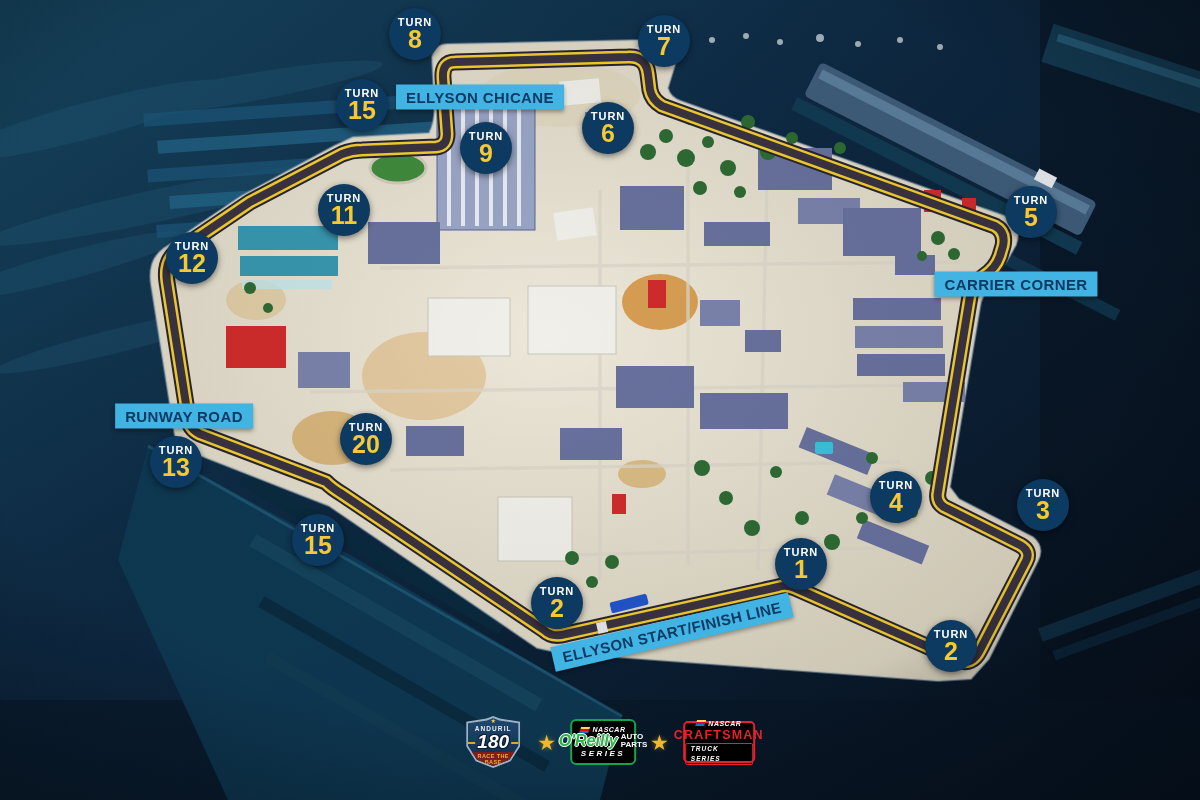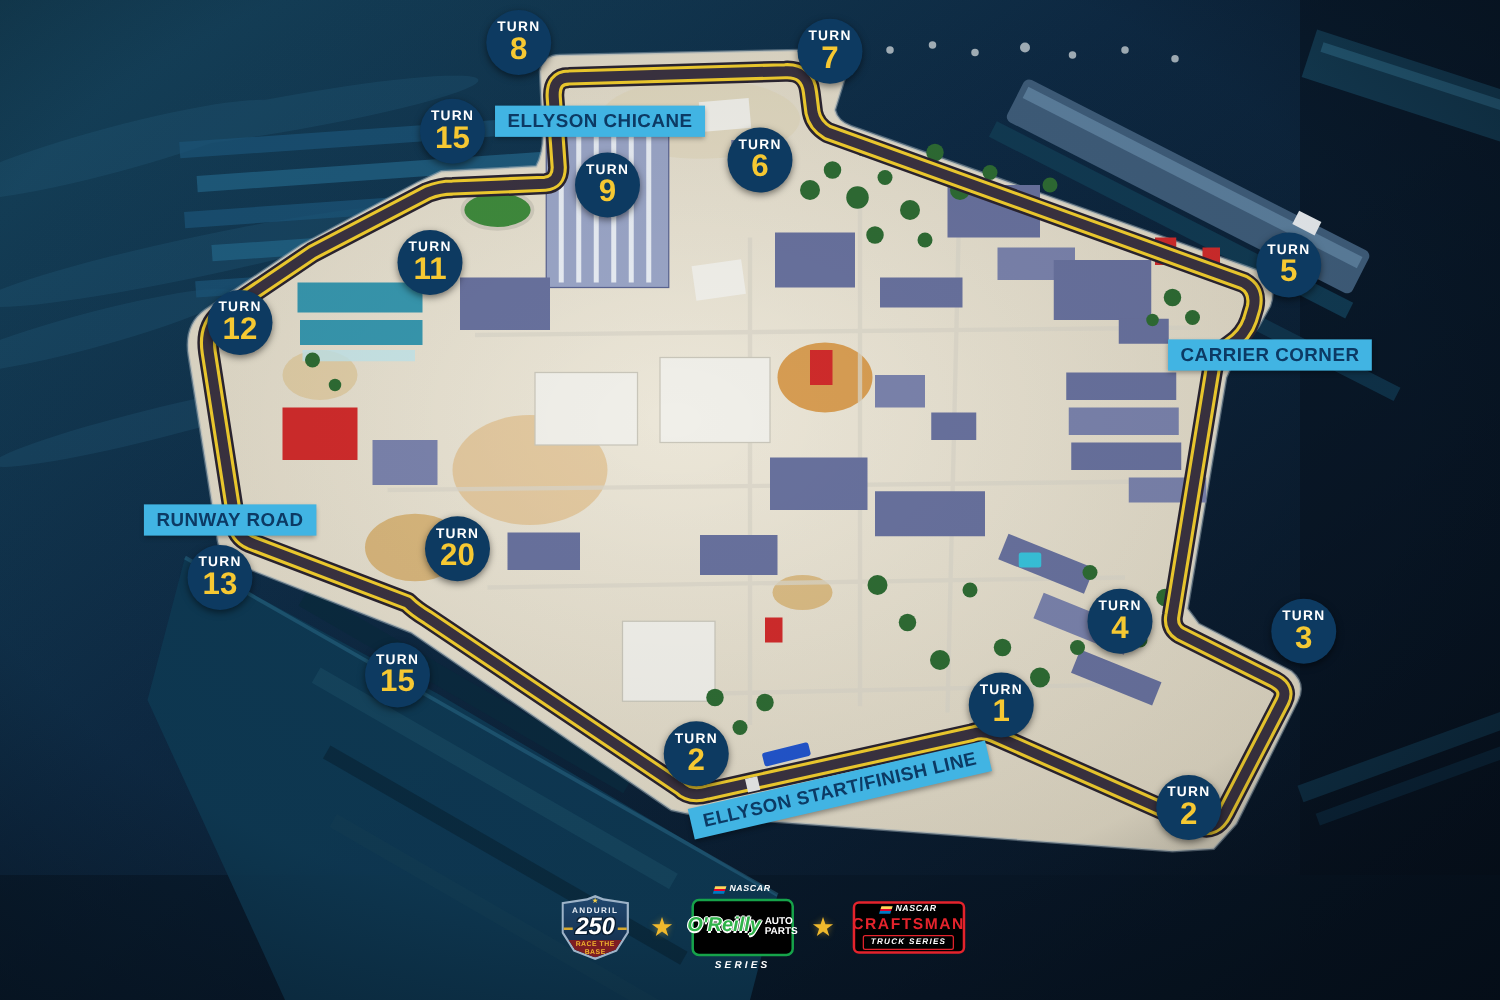--- a/index.html
+++ b/index.html
@@ -40,28 +40,28 @@
   .l250-num::before{left:-11px;} .l250-num::after{right:-11px;}
   .l250-tag{font-size:5.5px;font-weight:bold;color:#f0b32d;background:#7e1d22;
     padding:1px 3px;border-radius:1px;letter-spacing:.4px;margin-top:1px;}
 
   .series-logo{background:#000;display:flex;flex-direction:column;align-items:center;
     justify-content:center;box-sizing:border-box;}
   .nascar-row{display:flex;align-items:center;gap:3px;color:#fff;
     font-size:7px;font-weight:900;font-style:italic;letter-spacing:.5px;line-height:1;}
   .nascar-bars{display:inline-block;width:9px;height:6px;transform:skewX(-18deg);
     background:linear-gradient(180deg,#ffd659 0 33%,#e4002b 33% 66%,#007ac2 66% 100%);}
-  .logo-oreilly{width:82px;height:46px;border:2px solid #16a34a;border-radius:6px;gap:18px;}
+  .logo-oreilly{width:66px;height:46px;border:2px solid #16a34a;border-radius:6px;gap:0;}
   .or-mid{display:flex;align-items:center;gap:3px;}
   .or-name{font-size:16px;font-weight:900;font-style:italic;color:#2fb34a;line-height:1;
     text-shadow:-1px 0 #fff,1px 0 #fff,0 -1px #fff,0 1px #fff;}
   .or-ap{display:flex;flex-direction:column;color:#fff;font-size:8px;font-weight:900;
     line-height:.95;}
   .or-series{color:#fff;font-size:8px;font-weight:bold;font-style:italic;letter-spacing:2.5px;}
-  .logo-craftsman{width:90px;height:42px;border:2px solid #e4232c;border-radius:5px;gap:2px;}
+  .logo-craftsman{width:72px;height:42px;border:2px solid #e4232c;border-radius:5px;gap:2px;}
   .cm-name{font-size:12.5px;font-weight:900;letter-spacing:1.2px;color:#e4232c;line-height:1;}
   .cm-series{font-size:6.5px;font-weight:bold;font-style:italic;color:#fff;border:1px solid #e4232c;
     padding:0 5px;border-radius:2px;letter-spacing:1px;line-height:1.5;}
 </style>
 </head>
 <body>
 
 <div class="stage">
 
   <svg width="1200" height="800" viewBox="0 0 1200 800">
@@ -360,21 +360,21 @@
       <div class="corner-label" style="left: 184px; top: 392px; margin-top: 24px; --r: 0deg;">RUNWAY ROAD</div>
       <div class="corner-label" style="left: 672px; top: 632px; --r: -13deg;">ELLYSON START/FINISH LINE</div>
     </div>
 
   <div class="footer">
     <div class="logo-250">
       <div class="shield-outer">
         <div class="shield-inner">
           <span class="l250-star">★</span>
           <span class="l250-brand">ANDURIL</span>
-          <span class="l250-num">250</span>
+          <span class="l250-num">180</span>
           <span class="l250-tag">RACE THE BASE</span>
         </div>
       </div>
     </div>
 
     <span class="sep-star">★</span>
 
     <div class="series-logo logo-oreilly">
       <div class="nascar-row">
         <span class="nascar-bars"></span>

